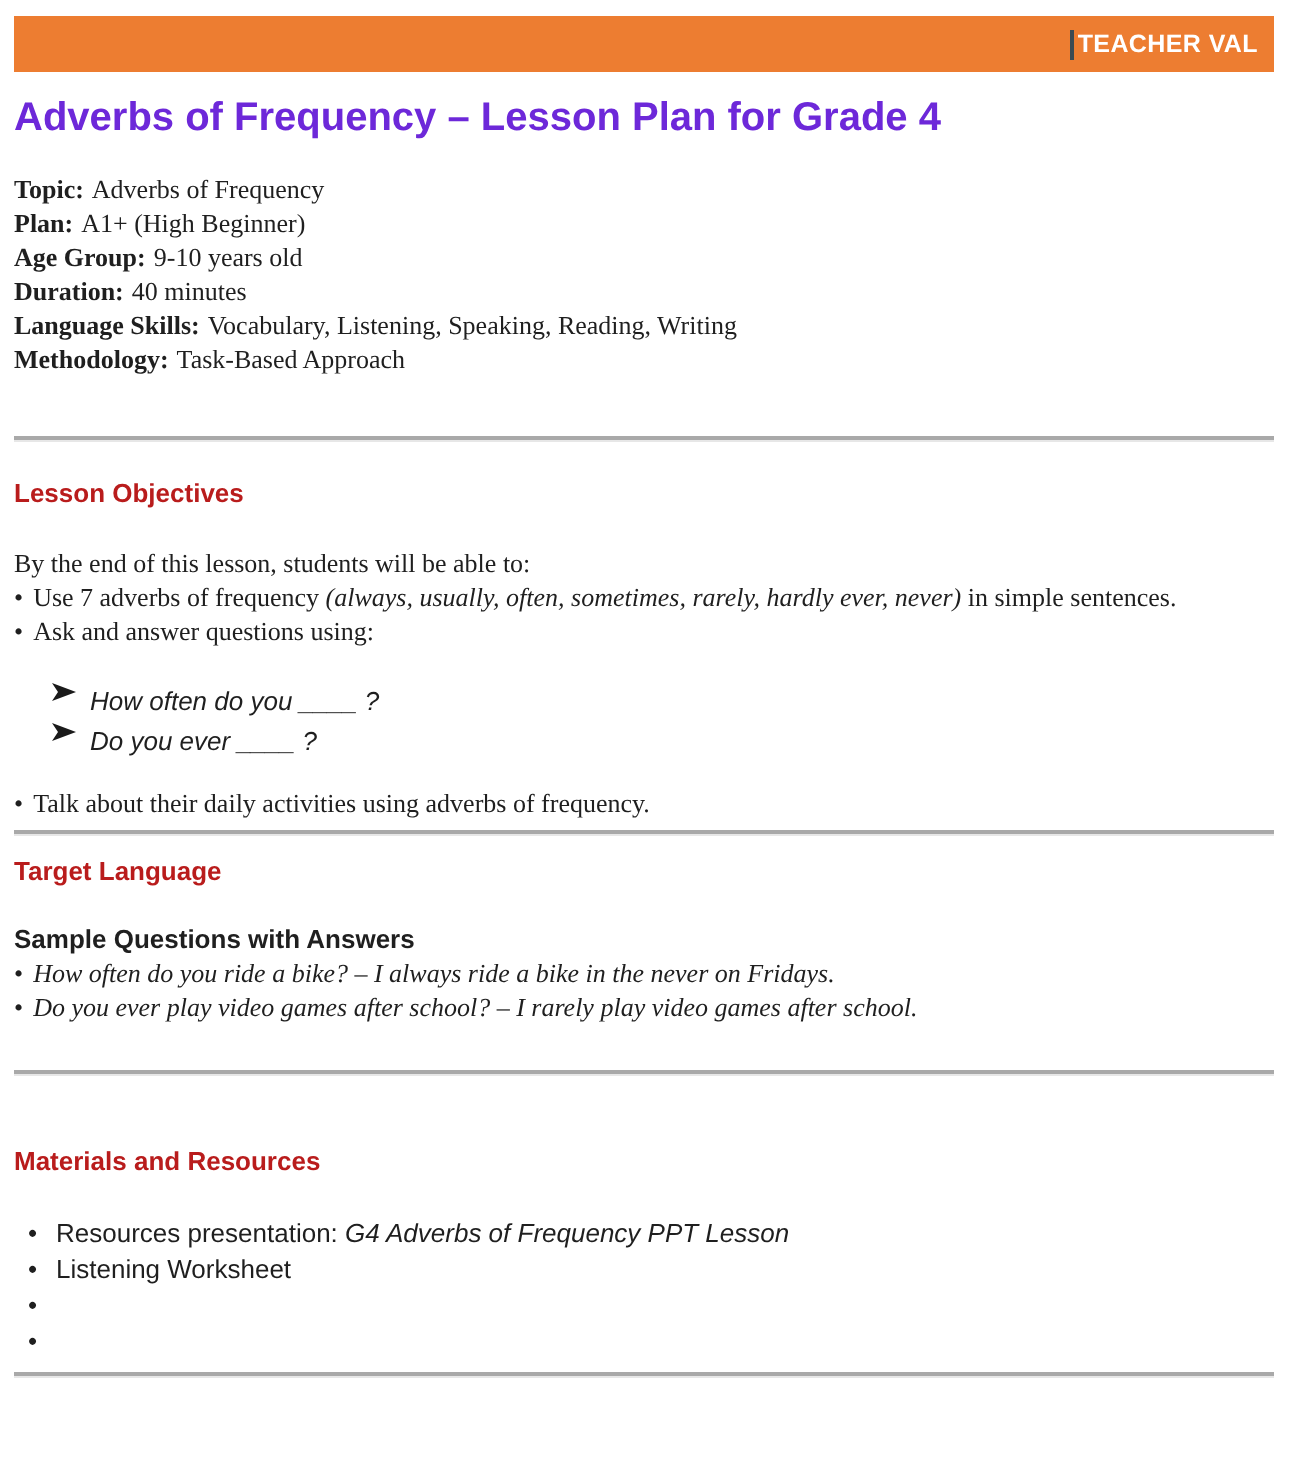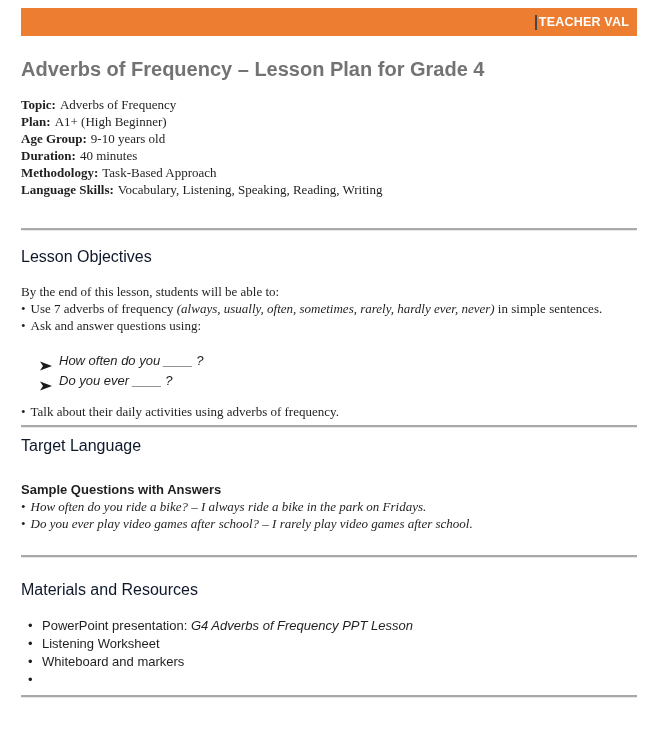--- a/index.html
+++ b/index.html
@@ -1,59 +1,59 @@
 <!DOCTYPE html>
 <html><head>
 <meta charset="utf-8">
 <style>
   html,body{margin:0;padding:0;}
   body{
     width:655px;height:738px;background:#ffffff;
     font-family:"Liberation Sans","DejaVu Sans",sans-serif;
     font-size:13px;color:#1f1f1f;overflow:hidden;
   }
-  .page{padding:8px 18px 0 21px;}
+  .page{padding:8px 18px 0 7px;}
 
   
   .header-bar{
     height:28px;background:#ED7D31;
     display:flex;align-items:center;justify-content:flex-end;
     padding-right:8px;box-sizing:border-box;
   }
   .header-label{color:#ffffff;font-weight:bold;font-size:12.5px;letter-spacing:.2px;}
   .text-cursor{display:inline-block;width:1.5px;height:15px;background:#3b4a52;margin-right:2px;vertical-align:middle;}
 
   
-  .doc-title{font-size:20px;font-weight:bold;line-height:24px;margin-top:21px;color:#737373;}
+  .doc-title{font-size:20px;font-weight:bold;line-height:24px;margin-top:11px;color:#6d28d9;}
   .meta{margin-top:15px;line-height:17px;}
   .meta-label{font-weight:bold;margin-right:4px;}
 
   
   .divider{
     height:3px;margin-top:30px;
     background:linear-gradient(to bottom,#a9a9a9 0,#a9a9a9 2px,#e7e7e7 2px,#e7e7e7 3px);
   }
   .divider.d2{margin-top:5px;}
   .divider.d3{margin-top:23px;}
   .divider.d4{margin-top:6px;}
 
   
-  .section-heading{font-size:16px;font-weight:normal;margin-top:17px;line-height:17px;color:#0f172a;}
+  .section-heading{font-size:13px;font-weight:bold;margin-top:17px;line-height:17px;color:#b91c1c;}
   .section-heading.tl{margin-top:9px;}
-  .section-heading.mat{margin-top:23px;}
-  .sub-heading{font-weight:bold;margin-top:27px;line-height:17px;}
+  .section-heading.mat{margin-top:34px;}
+  .sub-heading{font-weight:bold;margin-top:17px;line-height:17px;}
 
   p{margin:0;line-height:17px;font-family:Liberation Serif, serif;}
   .para{margin-top:18px;}
   .it{font-style:italic;}
   .bullet-glyph{margin-right:5px;}
 
   
   .frames{margin-top:17px;padding-left:19px;}
-  .frame-line{line-height:20px;display:flex;align-items:flex-end;}
+  .frame-line{line-height:20px;display:flex;align-items:flex-start;}
   .arrow-icon{width:12px;height:10px;margin-right:7px;flex:0 0 auto;}
   .frame-text{font-style:italic;}
 
   .talk-line{margin-top:12px;}
 
   
   .materials-list{margin-top:19px;}
   .materials-item{display:flex;line-height:18px;}
   .materials-item .dot{width:21px;padding-left:7px;box-sizing:border-box;flex:0 0 auto;}
 </style>
@@ -67,22 +67,22 @@
     <span class="header-label">TEACHER VAL</span>
   </div>
 
   <div class="doc-title">Adverbs of Frequency – Lesson Plan for Grade 4</div>
 
   <div class="meta">
     <p><span class="meta-label">Topic:</span><span>Adverbs of Frequency</span></p>
     <p><span class="meta-label">Plan:</span><span>A1+ (High Beginner)</span></p>
     <p><span class="meta-label">Age Group:</span><span>9-10 years old</span></p>
     <p><span class="meta-label">Duration:</span><span>40 minutes</span></p>
+    <p><span class="meta-label">Language Skills:</span><span>Vocabulary, Listening, Speaking, Reading, Writing</span></p>
     <p><span class="meta-label">Methodology:</span><span>Task-Based Approach</span></p>
-    <p><span class="meta-label">Language Skills:</span><span>Vocabulary, Listening, Speaking, Reading, Writing</span></p>
   </div>
 
   <div class="divider"></div>
 
   <div class="section-heading">Lesson Objectives</div>
 
   <p class="para">By the end of this lesson, students will be able to:</p>
 
   <p>
     <span class="bullet-glyph">•</span><span>Use 7 adverbs of frequency </span><span class="it">(always, usually, often, sometimes, rarely, hardly ever, never)</span><span> in simple sentences.</span>
@@ -109,42 +109,41 @@
   <p class="talk-line">
     <span class="bullet-glyph">•</span><span>Talk about their daily activities using adverbs of frequency.</span>
   </p>
 
   <div class="divider d2"></div>
 
   <div class="section-heading tl">Target Language</div>
   <div class="sub-heading">Sample Questions with Answers</div>
 
   <p>
-    <span class="bullet-glyph">•</span><span class="it">How often do you ride a bike? – I always ride a bike in the park on Fridays.</span>
+    <span class="bullet-glyph">•</span><span class="it">How often do you ride a bike? – I always ride a bike in the never on Fridays.</span>
   </p>
   <p>
     <span class="bullet-glyph">•</span><span class="it">Do you ever play video games after school? – I rarely play video games after school.</span>
   </p>
 
   <div class="divider d3"></div>
 
   <div class="section-heading mat">Materials and Resources</div>
 
   <div class="materials-list">
     <div class="materials-item">
       <span class="dot">•</span>
-      <span><span>PowerPoint presentation: </span><span class="it">G4 Adverbs of Frequency PPT Lesson</span></span>
+      <span><span>Resources presentation: </span><span class="it">G4 Adverbs of Frequency PPT Lesson</span></span>
     </div>
     <div class="materials-item">
       <span class="dot">•</span>
       <span>Listening Worksheet</span>
     </div>
     <div class="materials-item">
       <span class="dot">•</span>
-      <span>Whiteboard and markers</span>
     </div>
     <div class="materials-item">
       <span class="dot">•</span>
     </div>
   </div>
 
   <div class="divider d4"></div>
 
 </div>
 

